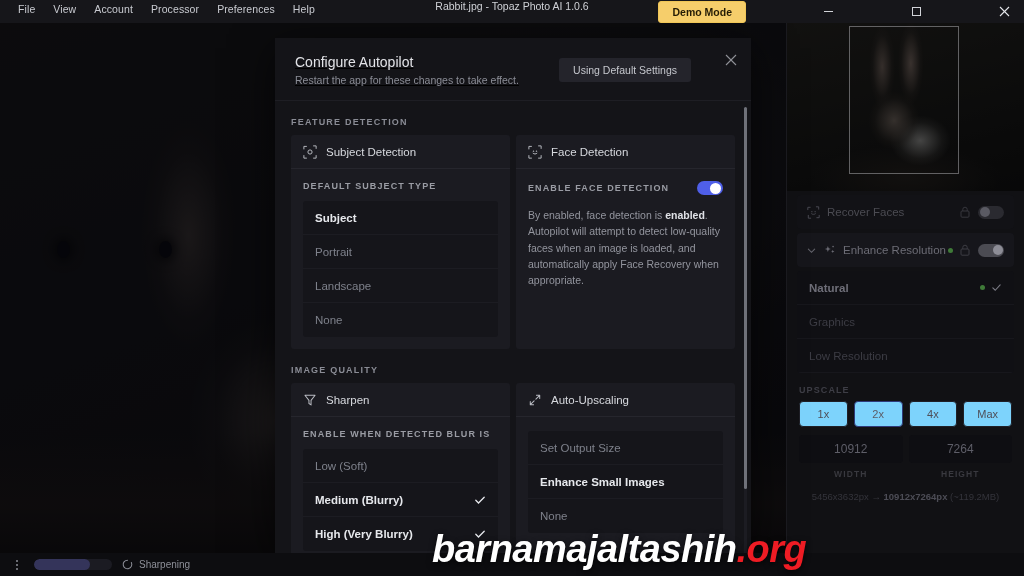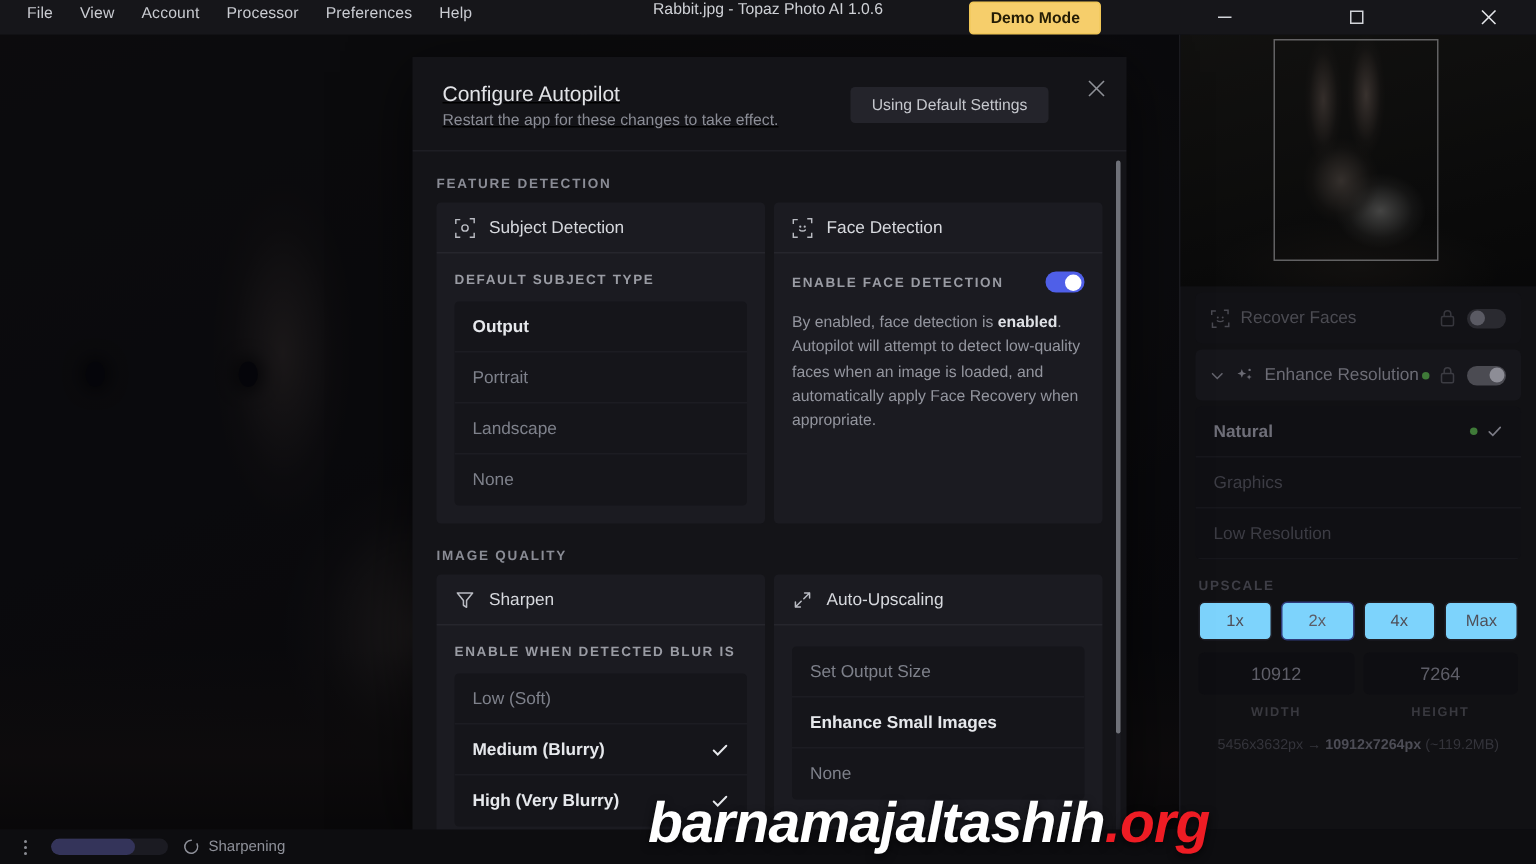--- a/index.html
+++ b/index.html
@@ -19,21 +19,21 @@
   }
   .menu { display: flex; align-items: center; padding-left: 9px; gap: 0px; }
   .menu-item {
     font-size: 10.5px; color: #c9cbd1; padding: 3px 9px; cursor: default;
     letter-spacing: .1px;
   }
   .win-title {
     position: absolute; left: 0; right: 0; text-align: center;
     font-size: 10.5px; color: #cfd1d6; pointer-events: none;
   }
-  .tb-right { position: absolute; right: 12px; top: 0; height: 23px; display: flex; align-items: center; gap: 48px; }
+  .tb-right { position: absolute; right: 0; top: 0; height: 23px; display: flex; align-items: center; gap: 48px; }
   .demo-btn {
     background: #f6ce6b; color: #241c05; font-size: 10.5px; font-weight: 600;
     border-radius: 3px; padding: 4px 13px; margin-right: 14px; cursor: pointer;
     border: 1px solid #f0c657;
   }
   .wbtn { width: 40px; height: 23px; display: flex; align-items: center; justify-content: center; cursor: pointer; }
   .wbtn svg { display: block; }
 
   
   .canvas-area {
@@ -129,21 +129,21 @@
   
   .modal {
     position: absolute; left: 275px; top: 38px; width: 476px; height: 518px;
     background: #141418; z-index: 50; box-shadow: 0 10px 40px rgba(0,0,0,.6);
     overflow: hidden;
   }
   .modal-head { padding: 16px 20px 14px 20px; position: relative; border-bottom: 1px solid #1e1e24; text-decoration: underline; }
   .modal-title { font-size: 14px; color: #e2e3e7; font-weight: 400; }
   .modal-sub { font-size: 10.5px; color: #8b8d96; padding-top: 4px; }
   .default-pill {
-    position: absolute; right: 52px; top: 20px;
+    position: absolute; right: 60px; top: 20px;
     background: #24242b; color: #c5c7cd; font-size: 10.5px;
     padding: 6px 14px; border-radius: 3px; cursor: pointer;
   }
   .modal-x { position: absolute; right: 14px; top: 14px; cursor: pointer; opacity: .75; }
 
   .modal-body { position: relative; height: 464px; overflow: hidden; padding: 0 16px; }
   .sec-label {
     font-size: 9px; letter-spacing: 1.2px; font-weight: 700; color: #8a8c95;
     padding: 16px 0 8px 0;
   }
@@ -365,21 +365,21 @@
           <div class="card-head">
             <svg width="14" height="14" viewBox="0 0 16 16">
               <path d="M1 5V1.6h3.4M11.6 1H15v3.4M15 11.6V15h-3.4M4.4 15H1v-3.4" fill="none" stroke="#b9bbc2" stroke-width="1.1"></path>
               <circle cx="8" cy="8" r="2.4" fill="none" stroke="#b9bbc2" stroke-width="1.1"></circle>
             </svg>
             <span class="card-head-title">Subject Detection</span>
           </div>
           <div class="card-body">
             <div class="field-label">DEFAULT SUBJECT TYPE</div>
             <div class="opts">
-              <div class="opt sel">Output</div>
+              <div class="opt sel">Subject</div>
               <div class="opt">Portrait</div>
               <div class="opt">Landscape</div>
               <div class="opt">None</div>
             </div>
           </div>
         </div>
 
         <div class="card">
           <div class="card-head">
             <svg width="14" height="14" viewBox="0 0 16 16">

